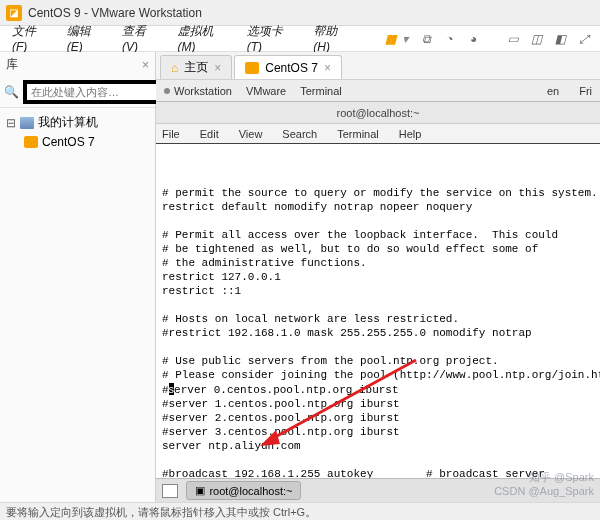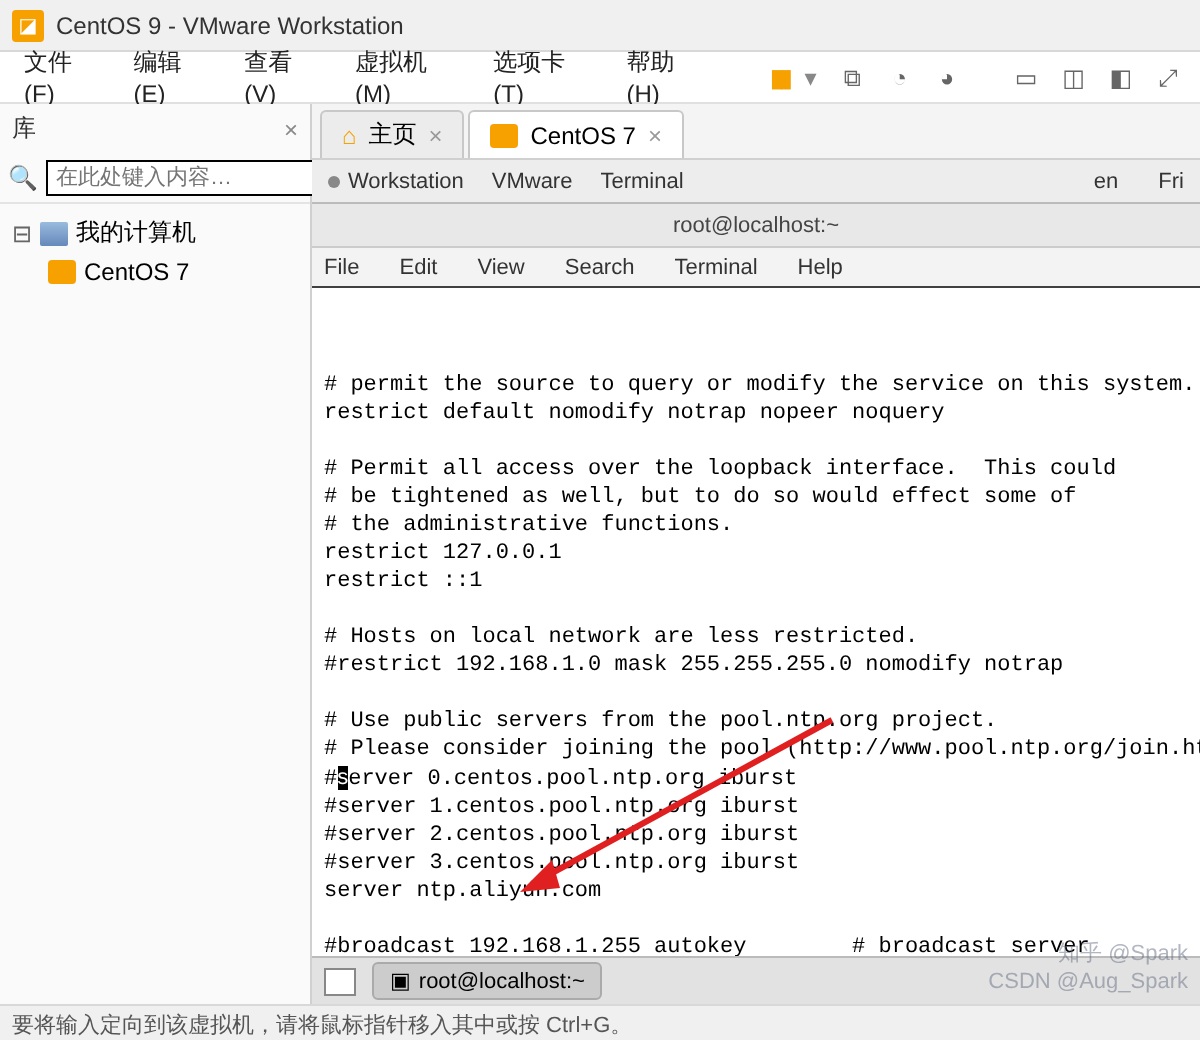--- a/index.html
+++ b/index.html
@@ -2,35 +2,35 @@
 <html><head>
 <meta charset="utf-8">
 <style>
 * { margin: 0; padding: 0; box-sizing: border-box; font-family: "Microsoft YaHei", Arial, sans-serif; }
 body { width: 600px; height: 520px; overflow: hidden; background: #fff; font-size: 12px; position: relative; }
 
 .titlebar { height: 26px; background: #f0f0f0; border-bottom: 1px solid #d8d8d8; display: flex; align-items: center; padding: 0 6px; }
 .titlebar .vmicon { width: 16px; height: 16px; background: #f7a100; border-radius: 2px; margin-right: 6px; display: flex; align-items: center; justify-content: center; font-size: 10px; color: #fff; }
 .titlebar .title { font-size: 12px; color: #333; }
 
-.menubar { height: 26px; display: flex; align-items: center; padding: 0 6px; border-bottom: 1px solid #e0e0e0; gap: 4px; }
+.menubar { height: 26px; display: flex; align-items: center; padding: 0 6px; border-bottom: 1px solid #e0e0e0; gap: 4px; font-style: italic; }
 .menubar .mitem { padding: 0 6px; color: #222; cursor: default; }
 .menubar .sep { width: 12px; }
 .menubar .ticon { width: 20px; display: inline-flex; justify-content: center; color: #666; }
 .menubar .pause { color: #f7a100; font-weight: bold; letter-spacing: -2px; margin-left: 6px; }
 .menubar .tri { color: #888; margin: 0 4px; }
 
 .main { display: flex; height: calc(100% - 52px - 18px); }
 
 .sidebar { width: 156px; border-right: 1px solid #d0d0d0; background: #fafafa; display: flex; flex-direction: column; }
 .sidebar .hdr { padding: 4px 6px; font-size: 12px; color: #333; display: flex; justify-content: space-between; align-items: center; }
 .sidebar .hdr .x { color: #888; cursor: pointer; }
 .searchrow { display: flex; align-items: center; padding: 3px 4px; gap: 4px; border-bottom: 1px solid #e4e4e4; }
 .searchrow .srch { width: 16px; color: #999; display: inline-flex; justify-content: center; }
-.searchrow input { flex: 1; border: 1px solid #000000; padding: 2px 4px; font-size: 11px; background: #fff; }
+.searchrow input { flex: 1; border: 4px solid #000000; padding: 2px 4px; font-size: 11px; background: #fff; }
 .tree { padding: 4px 6px; font-size: 12px; }
 .tree .row { display: flex; align-items: center; gap: 4px; padding: 2px 0; }
 .tree .exp { width: 10px; color: #666; }
 .tree .row.child { padding-left: 18px; }
 .tree .micon { width: 14px; height: 12px; display: inline-block; }
 .tree .scr { background: linear-gradient(#9bd, #68b); border-radius: 1px; }
 .tree .vmbox { background: #f7a100; border-radius: 2px; }
 
 .content { flex: 1; display: flex; flex-direction: column; overflow: hidden; }
 .tabs { height: 28px; display: flex; align-items: flex-end; border-bottom: 1px solid #d0d0d0; padding: 0 4px; gap: 2px; background: #f4f4f4; }

